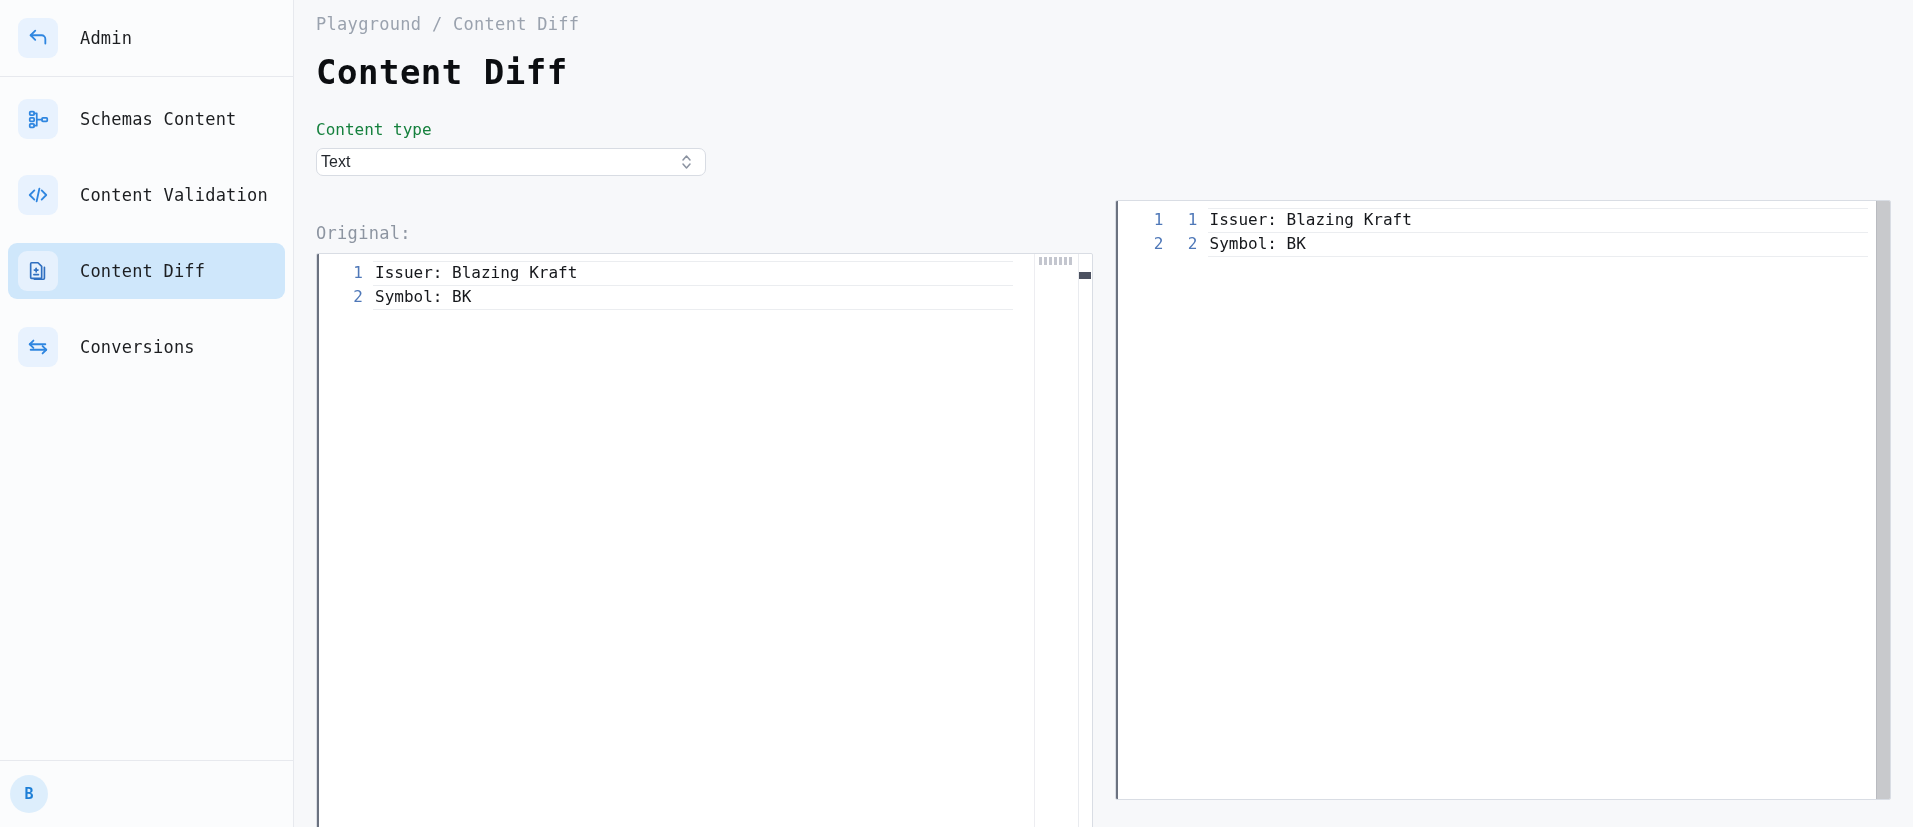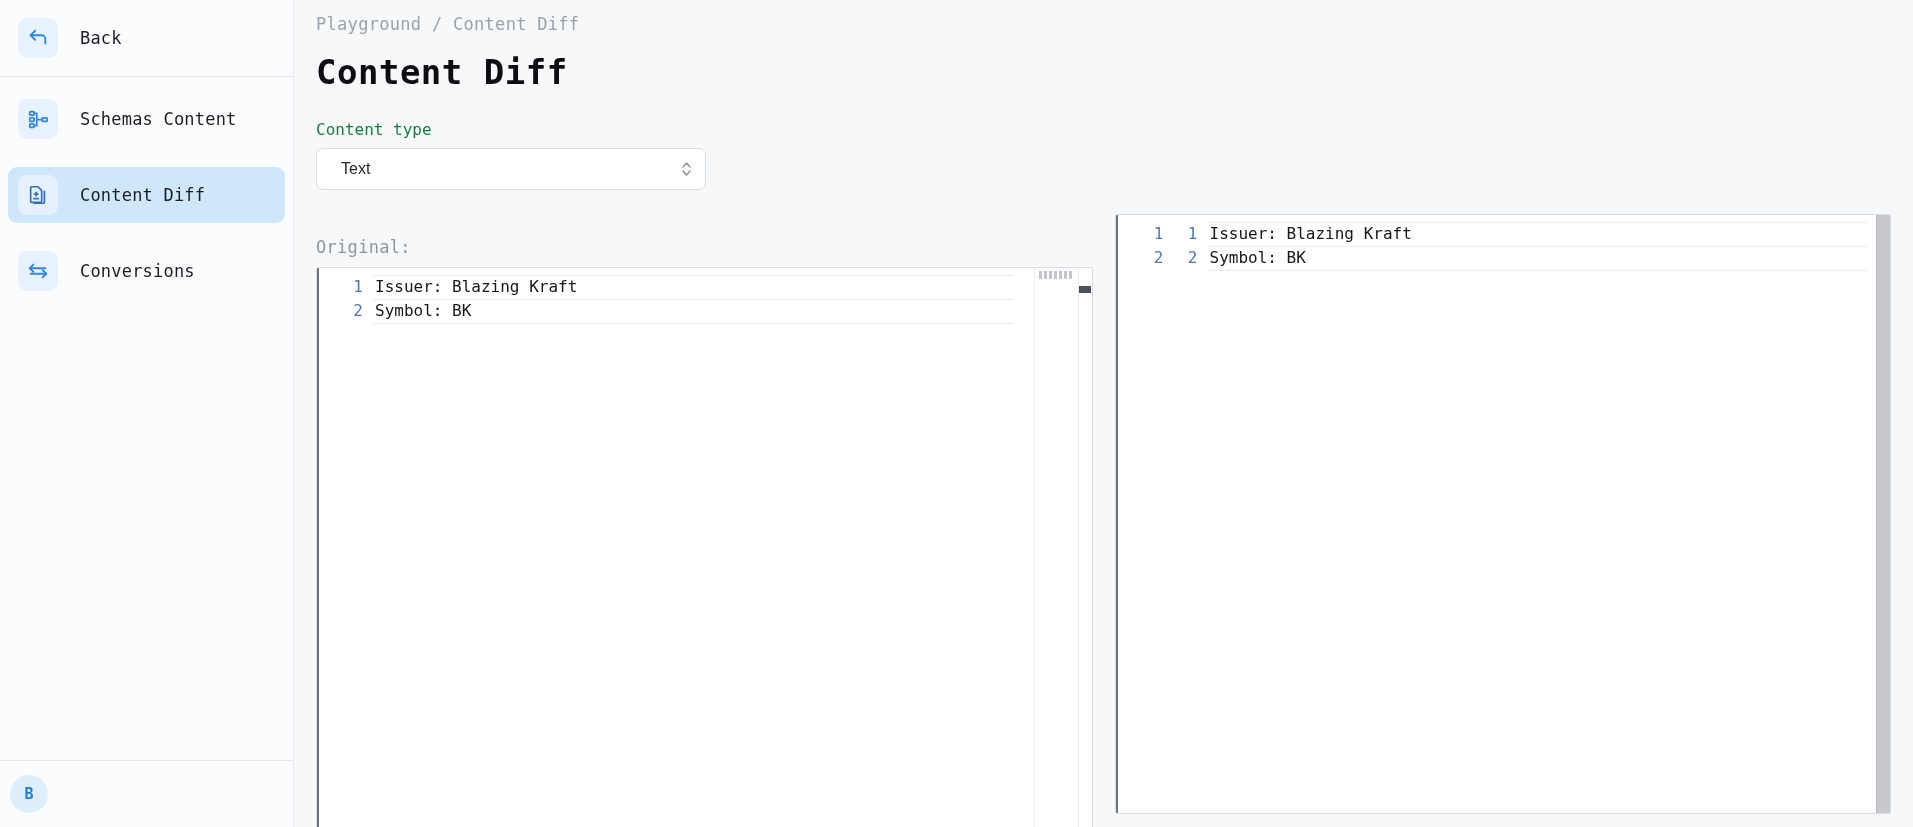--- a/index.html
+++ b/index.html
@@ -64,25 +64,25 @@
     overflow: hidden;
   }
   .breadcrumb { font-size: 17px; color: #9aa2ae; letter-spacing: .3px; }
   .page-title {
     font-size: 34px; font-weight: bold; color: #0c0e11;
     margin: 18px 0 0 0; letter-spacing: .5px;
   }
   .field-label { font-size: 16px; color: #15803d; margin: 28px 0 9px 0; }
   .select-wrap { position: relative; width: 390px; }
   .select-box {
-    width: 390px; height: 42px;
+    width: 390px; height: 28px;
     background: #ffffff;
     border: 1px solid #d8dce3; border-radius: 7px;
     display: flex; align-items: center;
-    padding: 0 24px;
+    padding: 0 4px;
     font-family: "Liberation Sans", sans-serif;
     font-size: 16px; color: #24282e;
     cursor: pointer;
   }
   .stepper {
     position: absolute; right: 14px; top: 50%;
     transform: translateY(-50%);
     color: #8b93a1; font-size: 13px; line-height: 1;
     display: flex; flex-direction: column; gap: 2px; pointer-events: none;
   }
@@ -155,21 +155,21 @@
   <aside class="sidebar">
 
     <div class="sb-top">
       <div class="nav-item">
         <span class="nav-ico">
           <svg width="22" height="22" viewBox="0 0 24 24" fill="none" stroke="#2f86e0" stroke-width="2" stroke-linecap="round" stroke-linejoin="round">
             <polyline points="9 14 4 9 9 4"></polyline>
             <path d="M20 18v-5a4 4 0 0 0-4-4H4"></path>
           </svg>
         </span>
-        <span class="nav-label">Back</span>
+        <span class="nav-label">Admin</span>
       </div>
     </div>
 
     <div class="sb-mid">
 
       <div class="nav-item">
         <span class="nav-ico">
           <svg width="21" height="21" viewBox="0 0 24 24" fill="none" stroke="#2f86e0" stroke-width="2" stroke-linecap="round" stroke-linejoin="round">
             <rect x="2" y="3" width="5" height="4" rx="1"></rect>
             <rect x="2" y="10" width="5" height="4" rx="1"></rect>
@@ -178,20 +178,30 @@
             <path d="M7 5h3v7h6"></path>
             <path d="M7 19h3v-7"></path>
           </svg>
         </span>
         <span class="nav-label">Schemas Content</span>
       </div>
 
 
 
 
+      <div class="nav-item">
+        <span class="nav-ico">
+          <svg width="22" height="22" viewBox="0 0 24 24" fill="none" stroke="#2f86e0" stroke-width="2" stroke-linecap="round" stroke-linejoin="round">
+            <polyline points="8 7 3 12 8 17"></polyline>
+            <polyline points="16 7 21 12 16 17"></polyline>
+            <line x1="13.5" y1="5" x2="10.5" y2="19"></line>
+          </svg>
+        </span>
+        <span class="nav-label">Content Validation</span>
+      </div>
 
       <div class="nav-item active">
         <span class="nav-ico">
           <svg width="22" height="22" viewBox="0 0 24 24" fill="none" stroke="#2f6fc0" stroke-width="1.8" stroke-linecap="round" stroke-linejoin="round">
             <path d="M5 3h7l4 4v12a1 1 0 0 1-1 1H5a1 1 0 0 1-1-1V4a1 1 0 0 1 1-1z"></path>
             <path d="M8 21h10a1 1 0 0 0 1-1V8"></path>
             <line x1="10" y1="9" x2="10" y2="13"></line>
             <line x1="8" y1="11" x2="12" y2="11"></line>
             <line x1="7.5" y1="16" x2="12.5" y2="16"></line>
           </svg>

